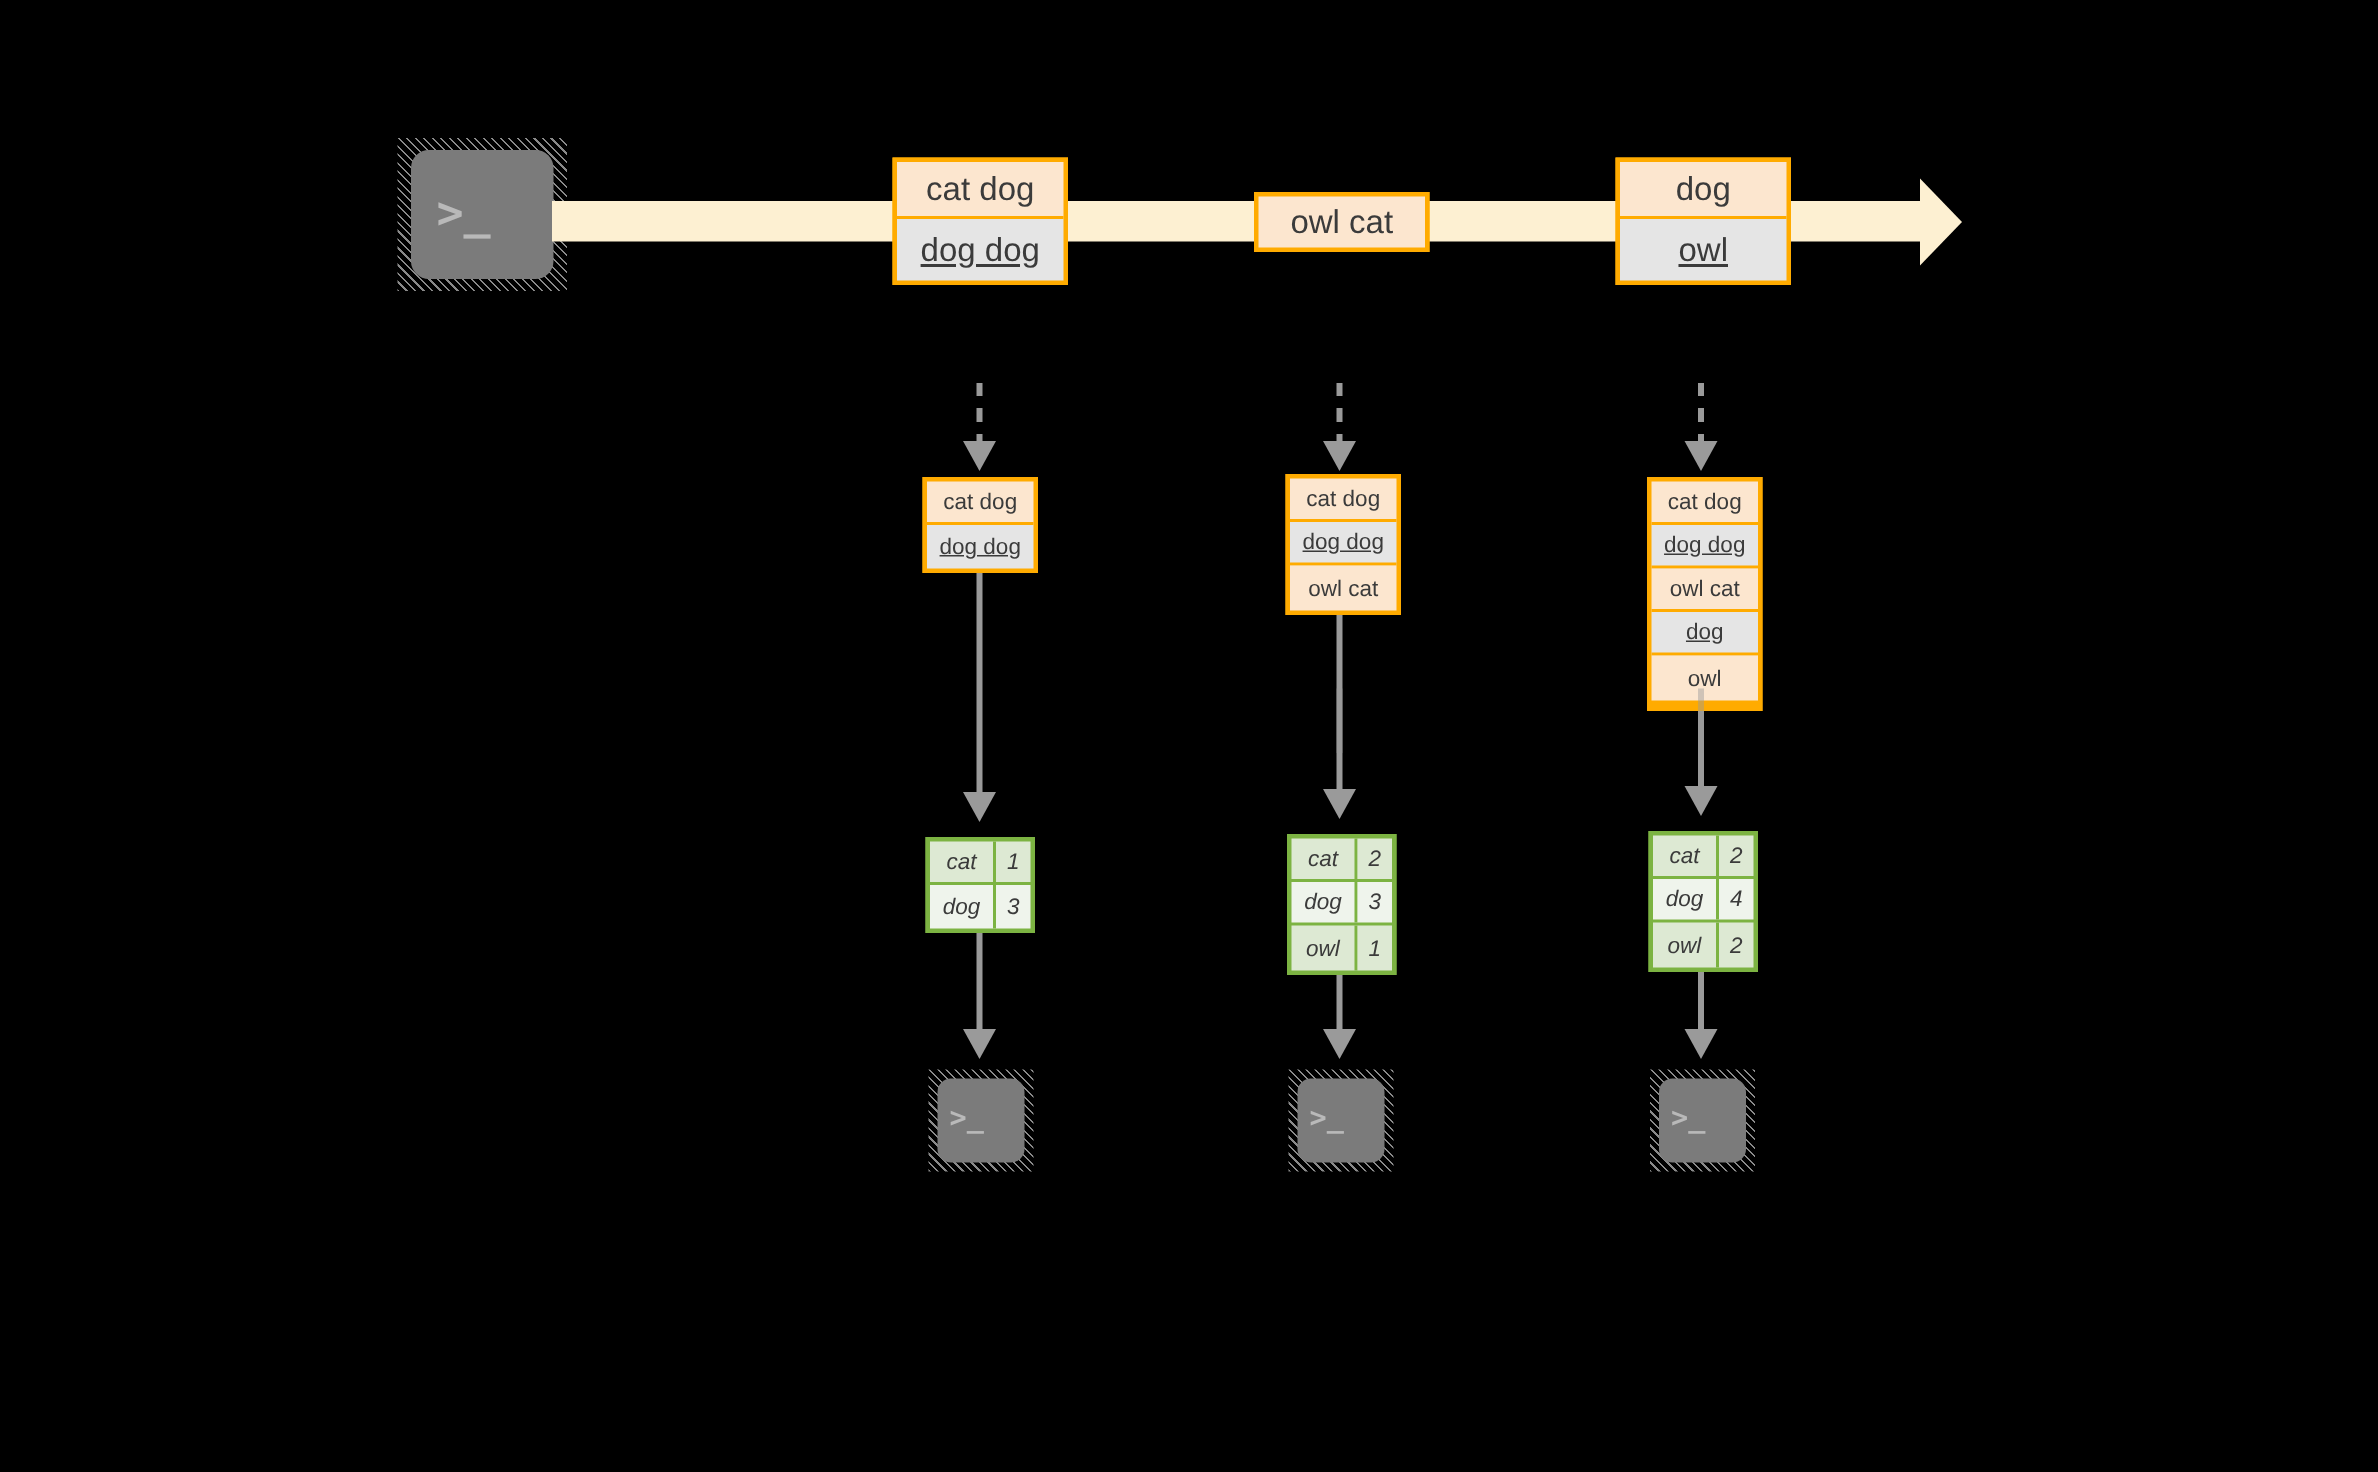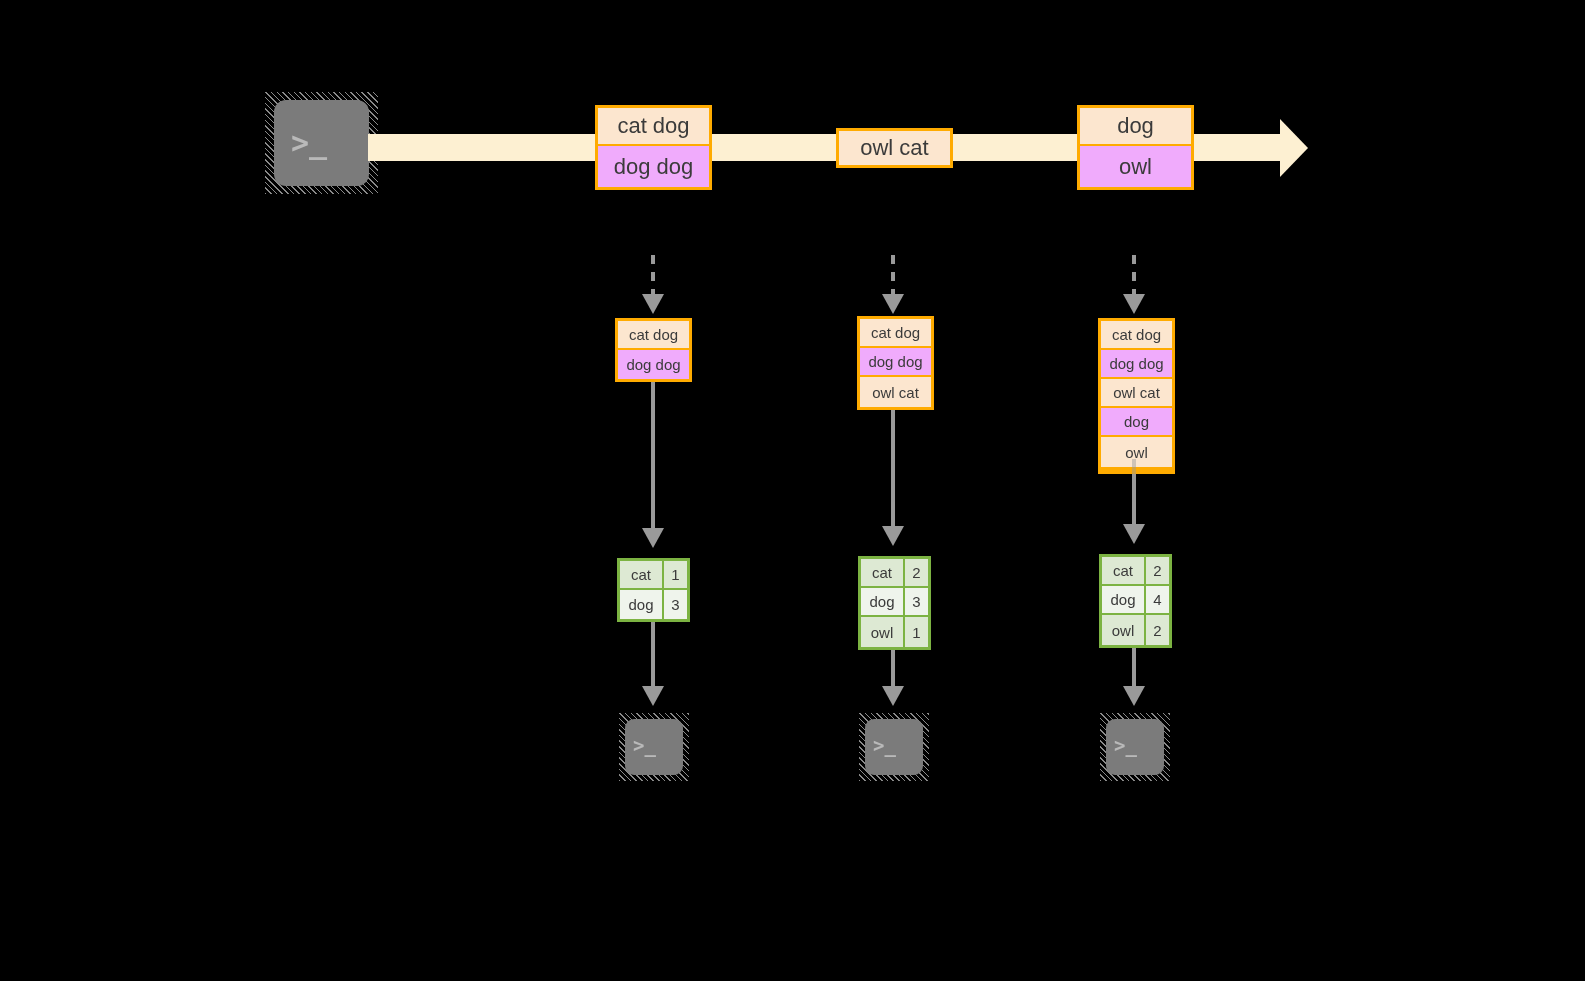--- a/index.html
+++ b/index.html
@@ -71,33 +71,34 @@
     display: flex;
     align-items: center;
     justify-content: center;
     color: #3b3b3b;
     background: #fce6cf;
     border-bottom: 2px solid #ffab00;
     white-space: nowrap;
     overflow: hidden;
   }
   .evt-row:last-child { border-bottom: none; }
-  .evt-row.alt { background: #f0abfc; }
+  .evt-row.alt { background: #e5e5e5; text-decoration: underline; }
 
   
   .res-table {
     position: absolute;
     box-sizing: border-box;
     border: 3px solid #7cb342;
     background: #7cb342;
   }
   .res-row {
     display: flex;
     box-sizing: border-box;
     border-bottom: 2px solid #7cb342;
+    font-style: italic;
   }
   .res-row:last-child { border-bottom: none; }
   .res-cell {
     box-sizing: border-box;
     display: flex;
     align-items: center;
     justify-content: center;
     color: #3b3b3b;
     background: #dde9d3;
     white-space: nowrap;

